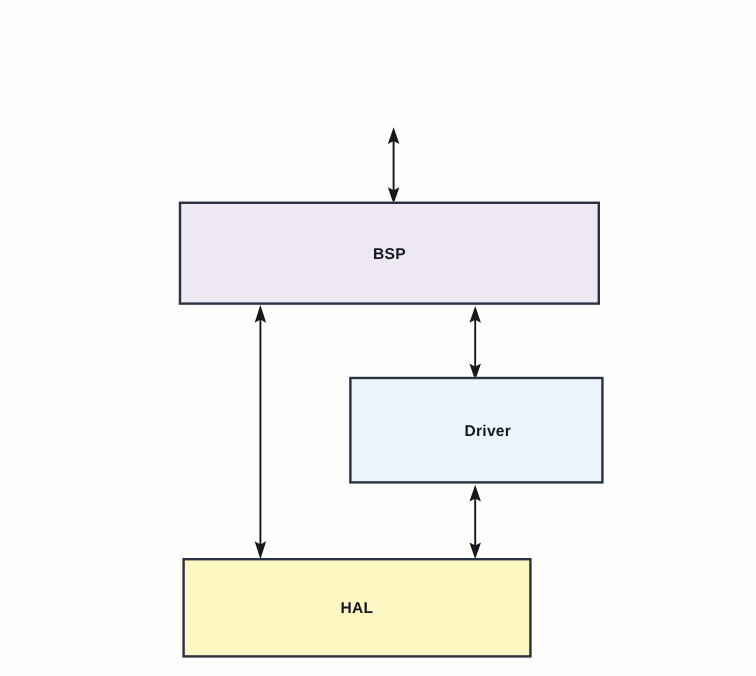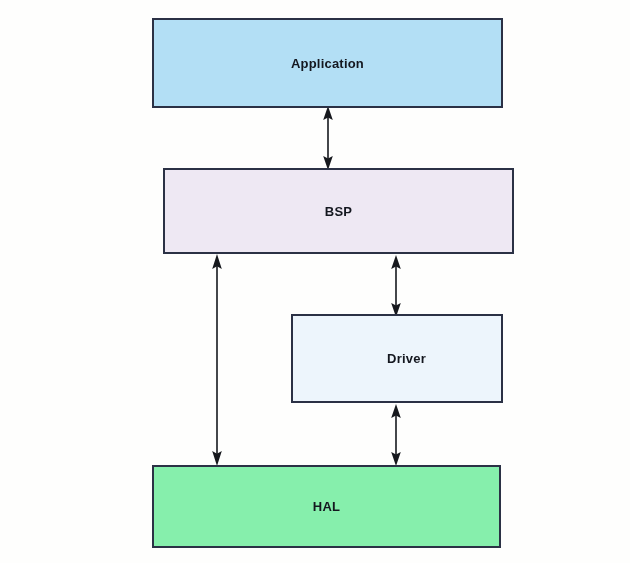--- a/index.html
+++ b/index.html
@@ -37,40 +37,40 @@
     user-select: none;
   }
   #node-application {
     left: 152px;
     top: 18px;
     width: 351px;
     height: 90px;
     background: #b3dff5;
   }
   #node-bsp {
-    left: 163px;
+    left: 149px;
     top: 168px;
     width: 351px;
     height: 86px;
     background: #eee8f3;
   }
   #node-driver {
     left: 291px;
     top: 314px;
     width: 212px;
     height: 89px;
     background: #edf5fc;
     padding-left: 19px;
   }
   #node-hal {
     left: 152px;
     top: 465px;
-    width: 349px;
+    width: 291px;
     height: 83px;
-    background: #86efac;
+    background: #fef9c3;
   }
   .edge {
     position: absolute;
     overflow: visible;
   }
   .edge-line {
     stroke: #16181d;
     stroke-width: 1.6;
     fill: none;
   }
@@ -101,23 +101,20 @@
     <polygon class="edge-head" points="18,6 13.2,20 18,17.4 22.8,20"></polygon>
     <polygon class="edge-head" points="18,68 13.2,54 18,56.6 22.8,54"></polygon>
   </svg>
 
   <svg class="edge" id="edge-driver-hal" style="left:378px; top:397px;" width="36" height="75" viewBox="0 0 36 75">
     <line class="edge-line" x1="18" y1="17" x2="18" y2="59"></line>
     <polygon class="edge-head" points="18,7 13.2,21 18,18.4 22.8,21"></polygon>
     <polygon class="edge-head" points="18,69 13.2,55 18,57.6 22.8,55"></polygon>
   </svg>
 
-  <div class="node" id="node-application">
-    <span class="node-label">Application</span>
-  </div>
 
   <div class="node" id="node-bsp">
     <span class="node-label">BSP</span>
   </div>
 
   <div class="node" id="node-driver">
     <span class="node-label">Driver</span>
   </div>
 
   <div class="node" id="node-hal">

